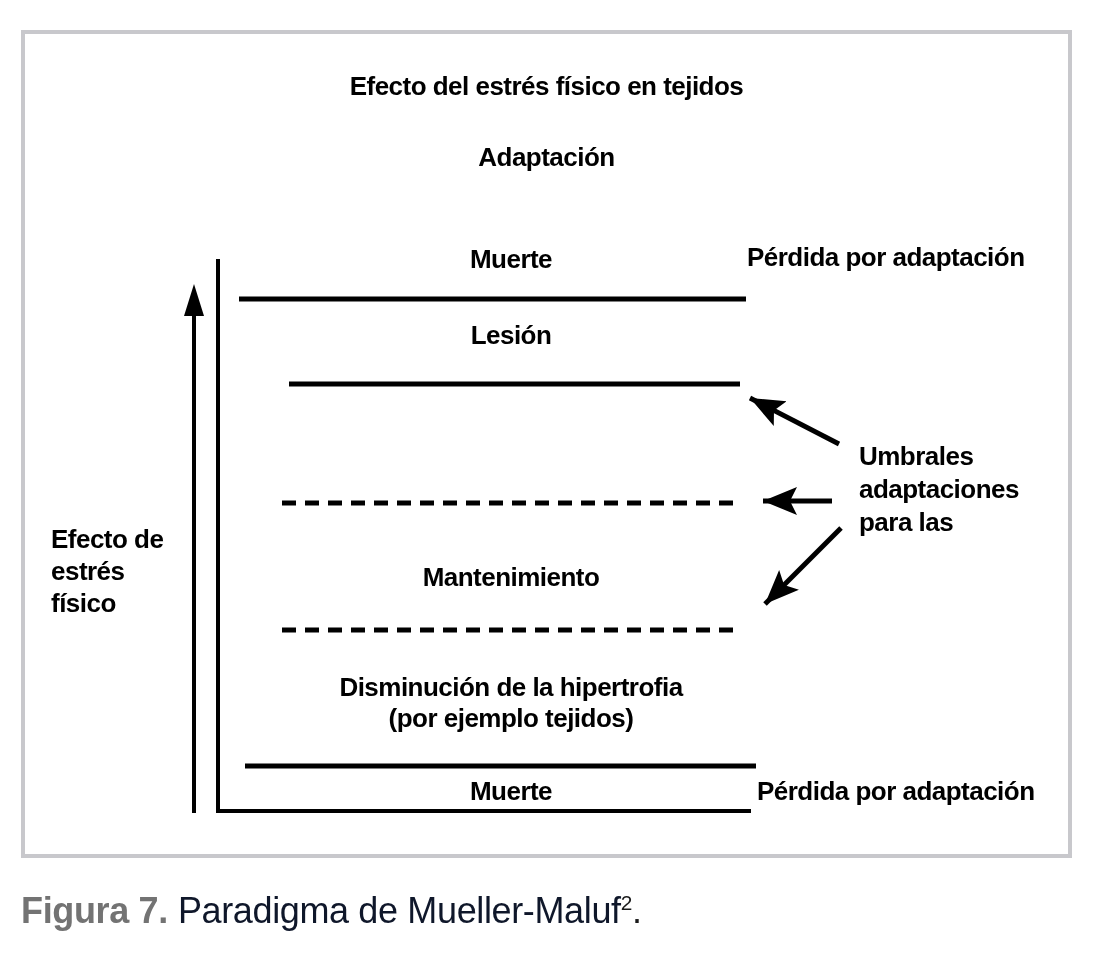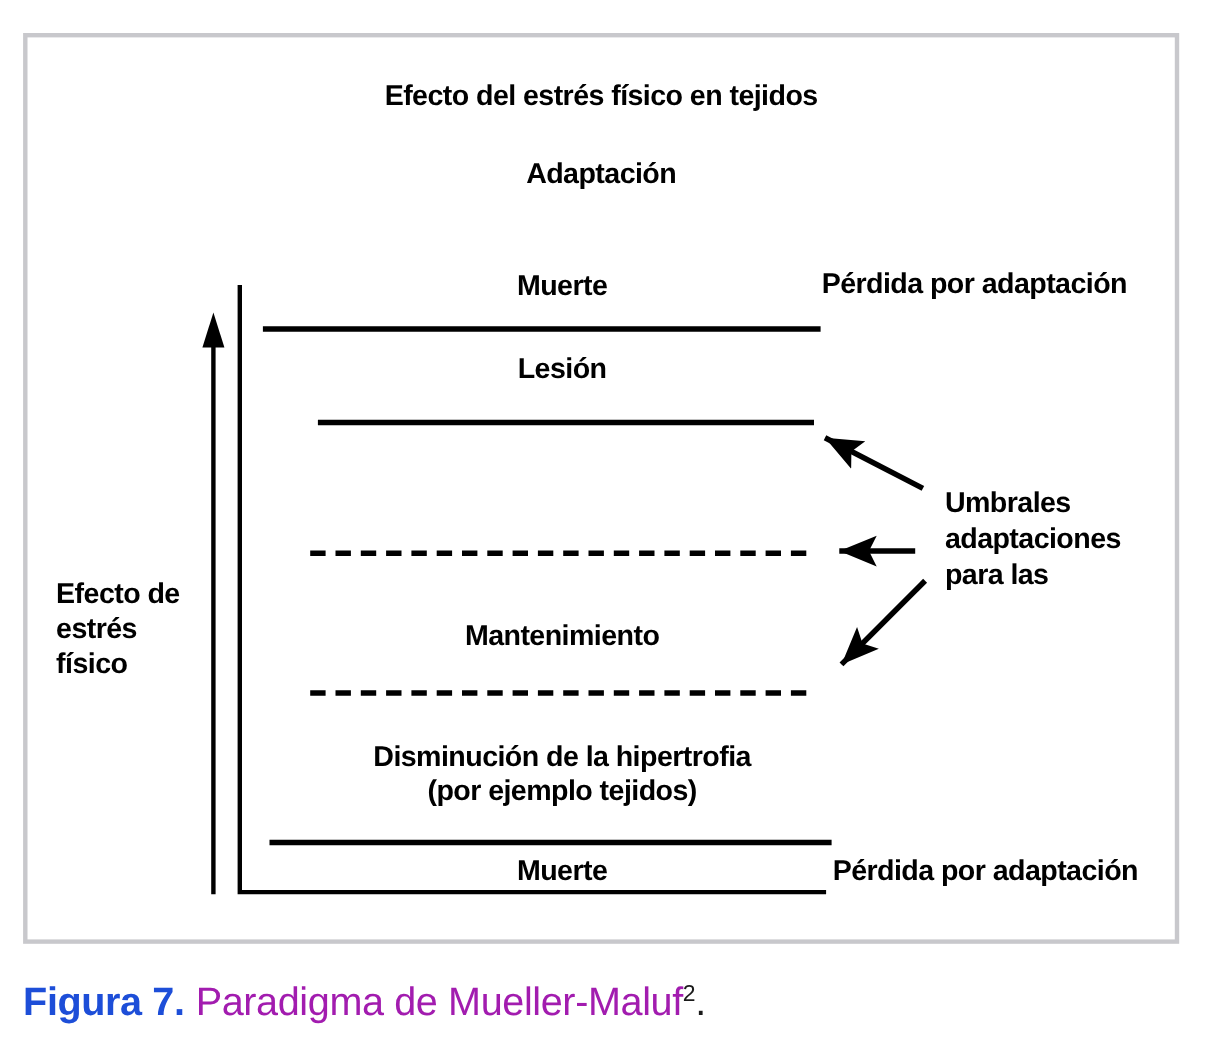--- a/index.html
+++ b/index.html
@@ -67,21 +67,21 @@
     font-size: 36px;
     line-height: 44px;
     letter-spacing: -0.01em;
     white-space: nowrap;
   }
   .caption .cap-label {
     font-weight: 700;
   }
   .caption .cap-text {
     font-weight: 400;
-    color: #a21caf;
+    color: #0f172a;
     margin-left: 0.28em;
   }
   .caption sup.cap-sup {
     font-weight: 400;
     color: #1a1a1a;
     font-size: 0.58em;
     vertical-align: super;
     line-height: 0;
   }
   .caption .cap-period {
@@ -144,16 +144,16 @@
       <div class="lbl" style="left:834px; top:406px; line-height:33px">
         <div>Umbrales</div>
         <div>adaptaciones</div>
         <div>para las</div>
       </div>
 
     </div>
   </div>
 
   <div class="caption">
-    <span class="cap-label" style="color:#1d4ed8">Figura 7.</span><span class="cap-text">Paradigma de Mueller-Maluf</span><sup class="cap-sup">2</sup><span class="cap-period">.</span>
+    <span class="cap-label" style="color:#737373">Figura 7.</span><span class="cap-text">Paradigma de Mueller-Maluf</span><sup class="cap-sup">2</sup><span class="cap-period">.</span>
   </div>
 
 </div>
 
 </body></html>

